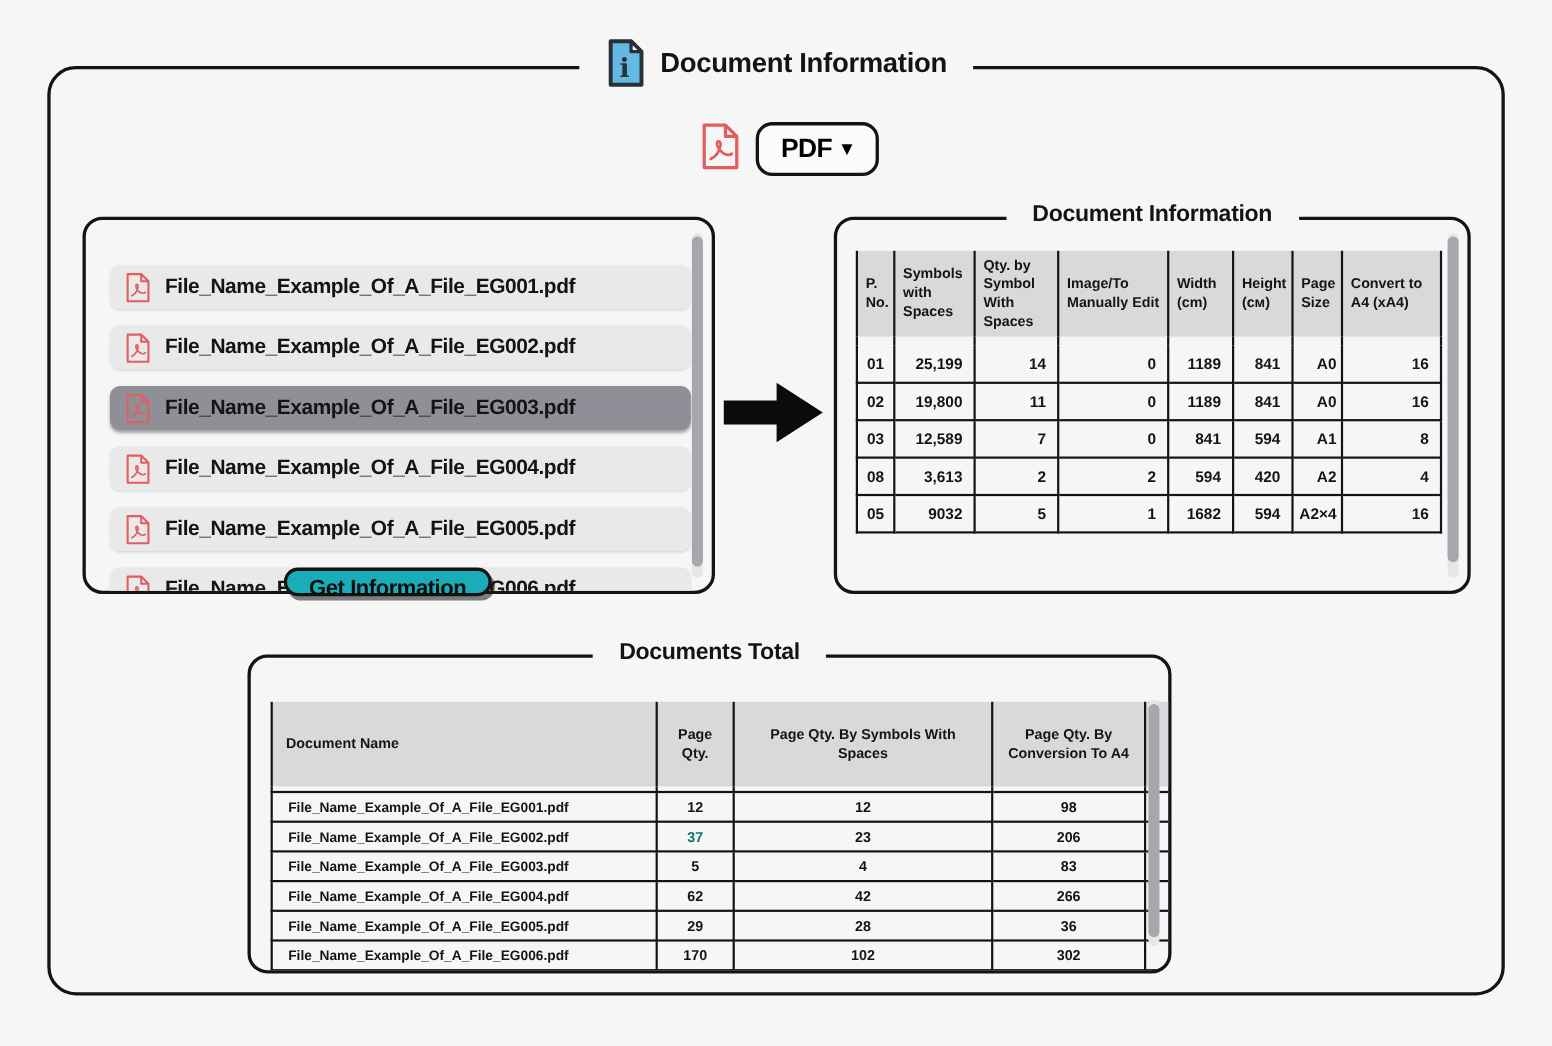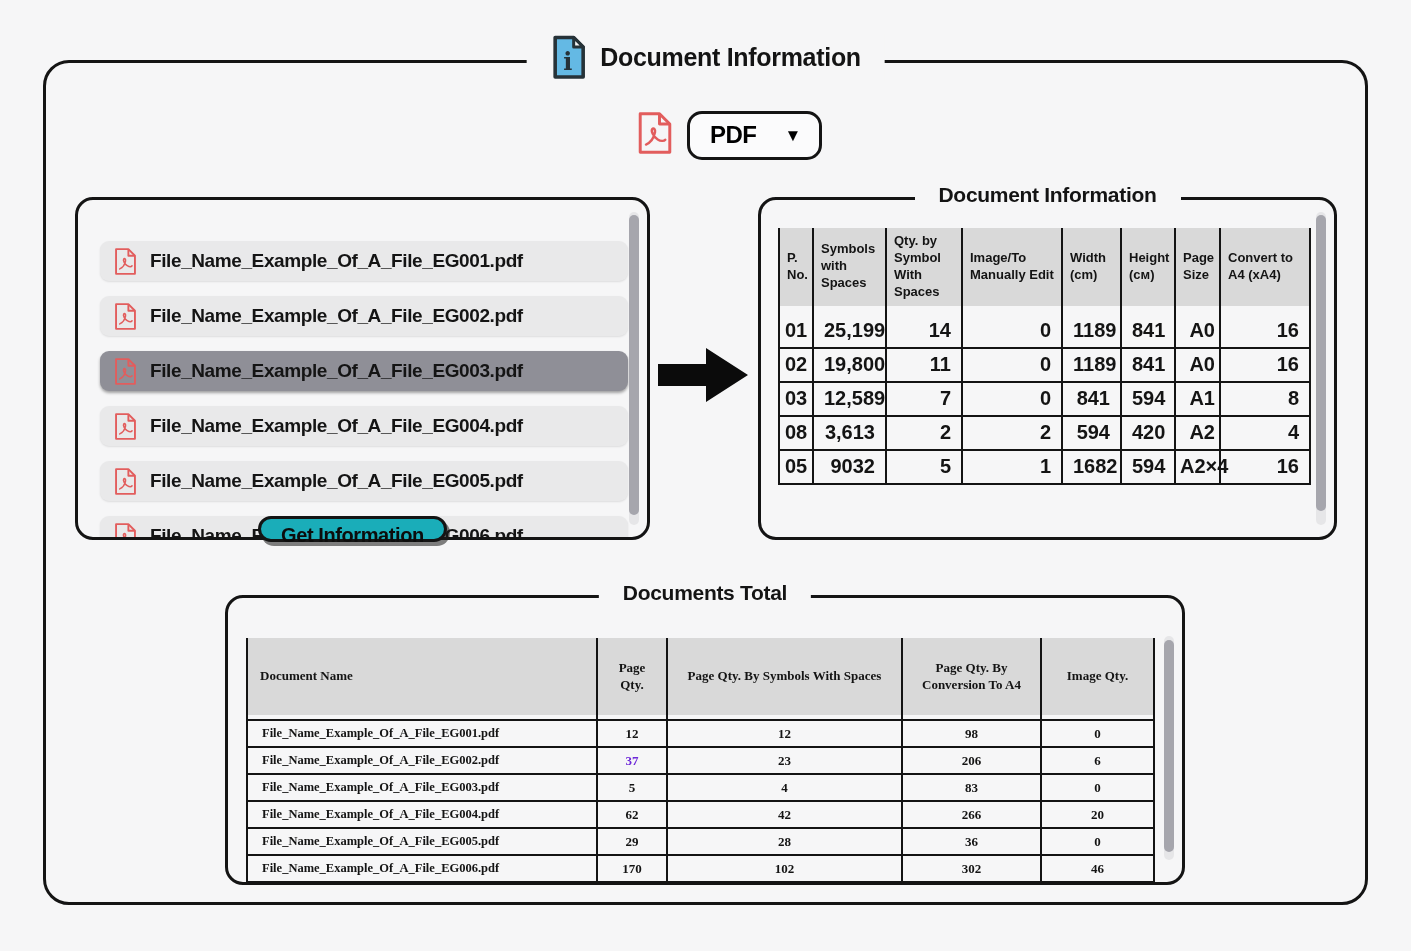--- a/index.html
+++ b/index.html
@@ -20,37 +20,37 @@
     background:#f6f6f7; padding:0 24px; white-space:nowrap;
     font-weight:700; z-index:5;
   }
   .main-legend { left:50%; top:34px; transform:translateX(-50%); font-size:25px; letter-spacing:-0.3px; }
 
   
   .format-selector {
     position:absolute; left:637px; top:110px; display:flex; align-items:center; gap:14px; z-index:4;
   }
   .format-btn {
-    display:flex; align-items:center; gap:28px;
+    display:flex; align-items:center; gap:5px;
     border:3px solid #141414; border-radius:15px; background:#fbfbfc;
     padding:8px 18px 8px 20px; height:49px; cursor:pointer;
     font-weight:700; font-size:24px; font-family:inherit; letter-spacing:-0.5px;
   }
   .dd-arrow { font-size:17px; line-height:1; }
 
   
   .panel { position:absolute; }
   .panel-border {
     position:absolute; inset:0; border:3px solid #141414; border-radius:18px; overflow:hidden;
   }
   .panel-legend { left:50%; top:-14px; transform:translateX(-50%); font-size:21px; letter-spacing:-0.3px; }
 
   .panel-left   { left:75px;  top:197px; width:575px; height:343px; }
   .panel-right  { left:758px; top:197px; width:579px; height:343px; }
-  .panel-bottom { left:225px; top:595px; width:960px; height:290px; }
+  .panel-bottom { left:225px; top:595px; width:840px; height:290px; }
 
   
   .doc-list { position:absolute; left:22px; top:41px; width:528px; }
   .doc-item {
     display:flex; align-items:center; gap:13px;
     height:40px; margin-bottom:15px; padding:0 14px;
     background:#e9e9ea; border-radius:9px; cursor:pointer;
     box-shadow:0 1px 2px rgba(0,0,0,0.10);
   }
   .doc-item.selected { background:#8f8f97; box-shadow:0 2px 3px rgba(0,0,0,0.35); }
@@ -72,32 +72,32 @@
     background:#d9d9d9; font-weight:700; text-align:left; vertical-align:middle;
     border-left:2.5px solid #141414; border-right:2.5px solid #141414;
     line-height:1.3;
   }
   table.data-table td {
     font-weight:700; vertical-align:middle;
     border-left:2.5px solid #141414; border-right:2.5px solid #141414;
     border-bottom:2.5px solid #141414; background:transparent;
   }
   table.data-table tr.spacer td { padding:0; }
-  td.muted { color:#6d28d9;margin-top:20px; }
+  td.muted { color:#0f766e;margin-top:20px; }
 
   
   #info-table { position:absolute; left:17px; top:28px; width:531px; }
   #info-table th { font-size:13px; padding:5px 7px; height:72px; }
-  #info-table td { font-size:20px; padding:4px 10px; height:34px; text-align:right; }
+  #info-table td { font-size:14px; padding:4px 10px; height:34px; text-align:right; }
   #info-table td:nth-child(1) { text-align:center; padding:4px 4px; }
   #info-table td:nth-child(7) { text-align:right; padding:4px 4px; }
   #info-table tr.spacer td { height:8px; border-bottom:none; }
 
   
-  #total-table { position:absolute; left:18px; top:40px; width:907px;font-family:Liberation Serif, serif; }
+  #total-table { position:absolute; left:18px; top:40px; width:907px; }
   #total-table th { font-size:13px; padding:6px 12px; height:77px; }
   #total-table th:nth-child(n+2) { text-align:center; padding:6px 8px; }
   #total-table td { font-size:13px; height:27px; text-align:center; padding:2px 6px; }
   #total-table td:first-child { text-align:left; font-size:12.5px; padding:2px 14px; }
   #total-table tr.spacer td { height:5px; }
 
   
   .get-info-btn {
     position:absolute; left:258px; top:516px; z-index:20;
     background:#1aadb9; border:3px solid #141414; border-radius:13px;

